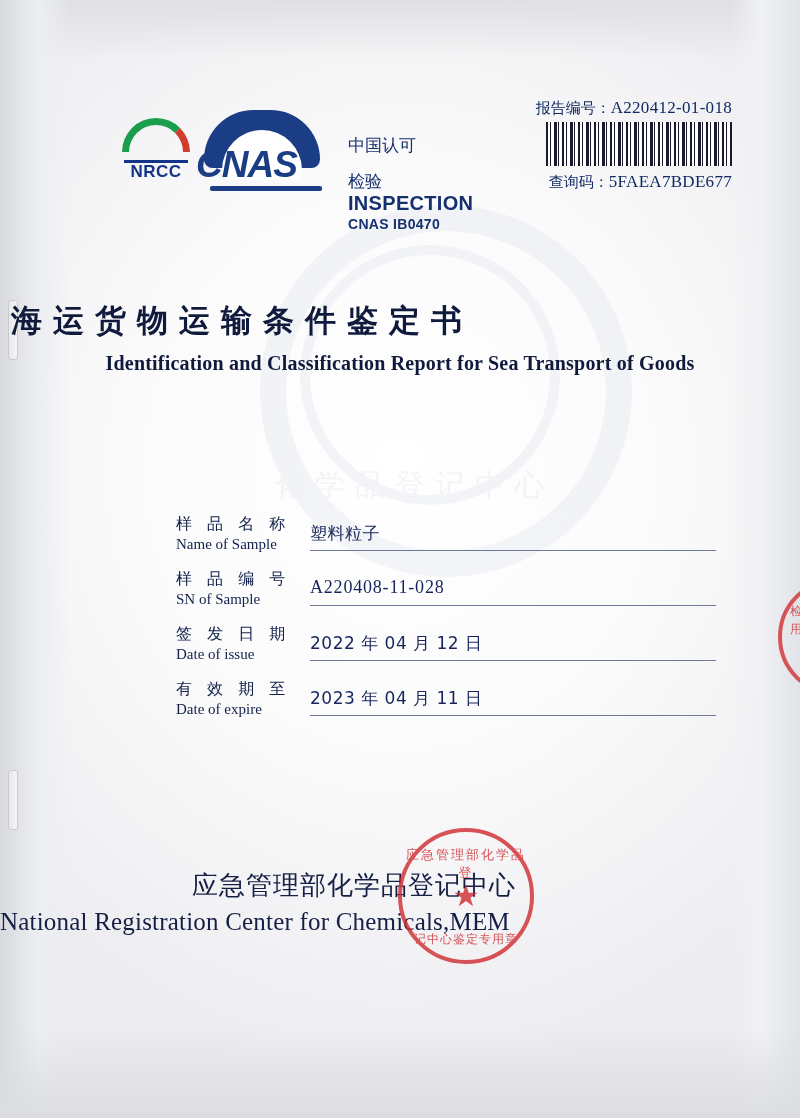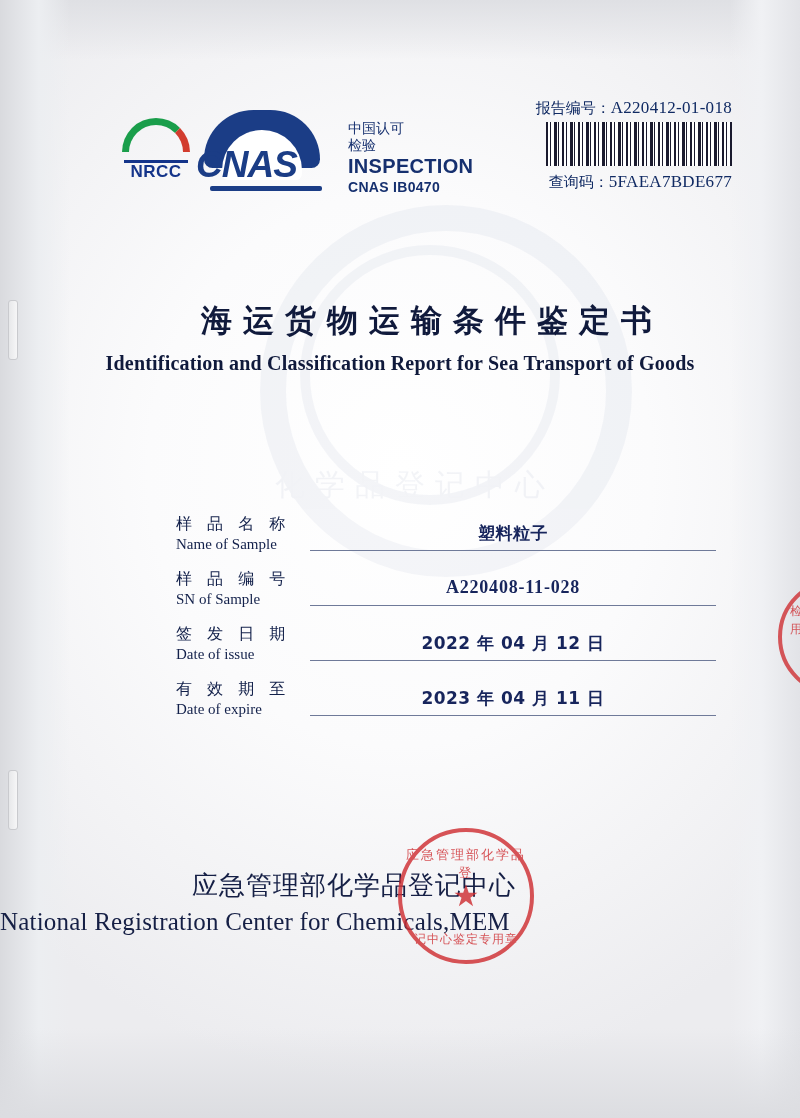--- a/index.html
+++ b/index.html
@@ -168,21 +168,21 @@
 
   .cnas-side {
     position: absolute;
     left: 348px;
     top: 120px;
     font-family: "Liberation Sans", sans-serif;
     color: #16306f;
     line-height: 1.22;
   }
   .cnas-side div { white-space: nowrap; }
-  .cs-cn { font-size: 14px; font-family: "DejaVu Sans", sans-serif; }
+  .cs-cn { font-size: 17px; font-family: "DejaVu Sans", sans-serif; margin-top: 15px; }
   .cs-en { font-size: 20px; font-weight: 600; letter-spacing: 0.3px; text-align: right; }
   .cs-no { font-size: 14px; font-weight: 600; letter-spacing: 0.3px; }
 
   
   .report-no {
     position: absolute;
     right: 68px;
     top: 98px;
     font-size: 15px;
     color: #102a63;
@@ -220,21 +220,21 @@
     font-family: "Liberation Serif", serif;
     font-size: 17px;
     letter-spacing: 0.3px;
   }
 
   
   .title-cn {
     position: absolute;
     left: 0; top: 300px;
     width: 663px;
-    text-align: right;
+    text-align: left;
     font-family: "DejaVu Sans", sans-serif;
     font-weight: bold;
     font-size: 31px;
     letter-spacing: 11px;
     color: #101a3c;
     text-indent: 11px;
   }
   .title-en {
     position: absolute;
     left: 0; top: 352px;
@@ -283,26 +283,25 @@
     left: 134px;
     right: 0;
     top: 36px;
     border-bottom: 1px solid #6f7a99;
   }
   .field-value {
     position: absolute;
     left: 134px;
     right: 0;
     top: 8px;
-    text-align: center;
+    text-align: left;
     font-size: 17px;
     color: #17255c;
     font-family: "DejaVu Sans", sans-serif;
     letter-spacing: 0.5px;
-    font-weight: bold;
   }
   .field-value.latin {
     font-family: "Liberation Serif", serif;
     font-size: 18px;
     letter-spacing: 0.8px;
   }
 
   
   .org-cn {
     position: absolute;

